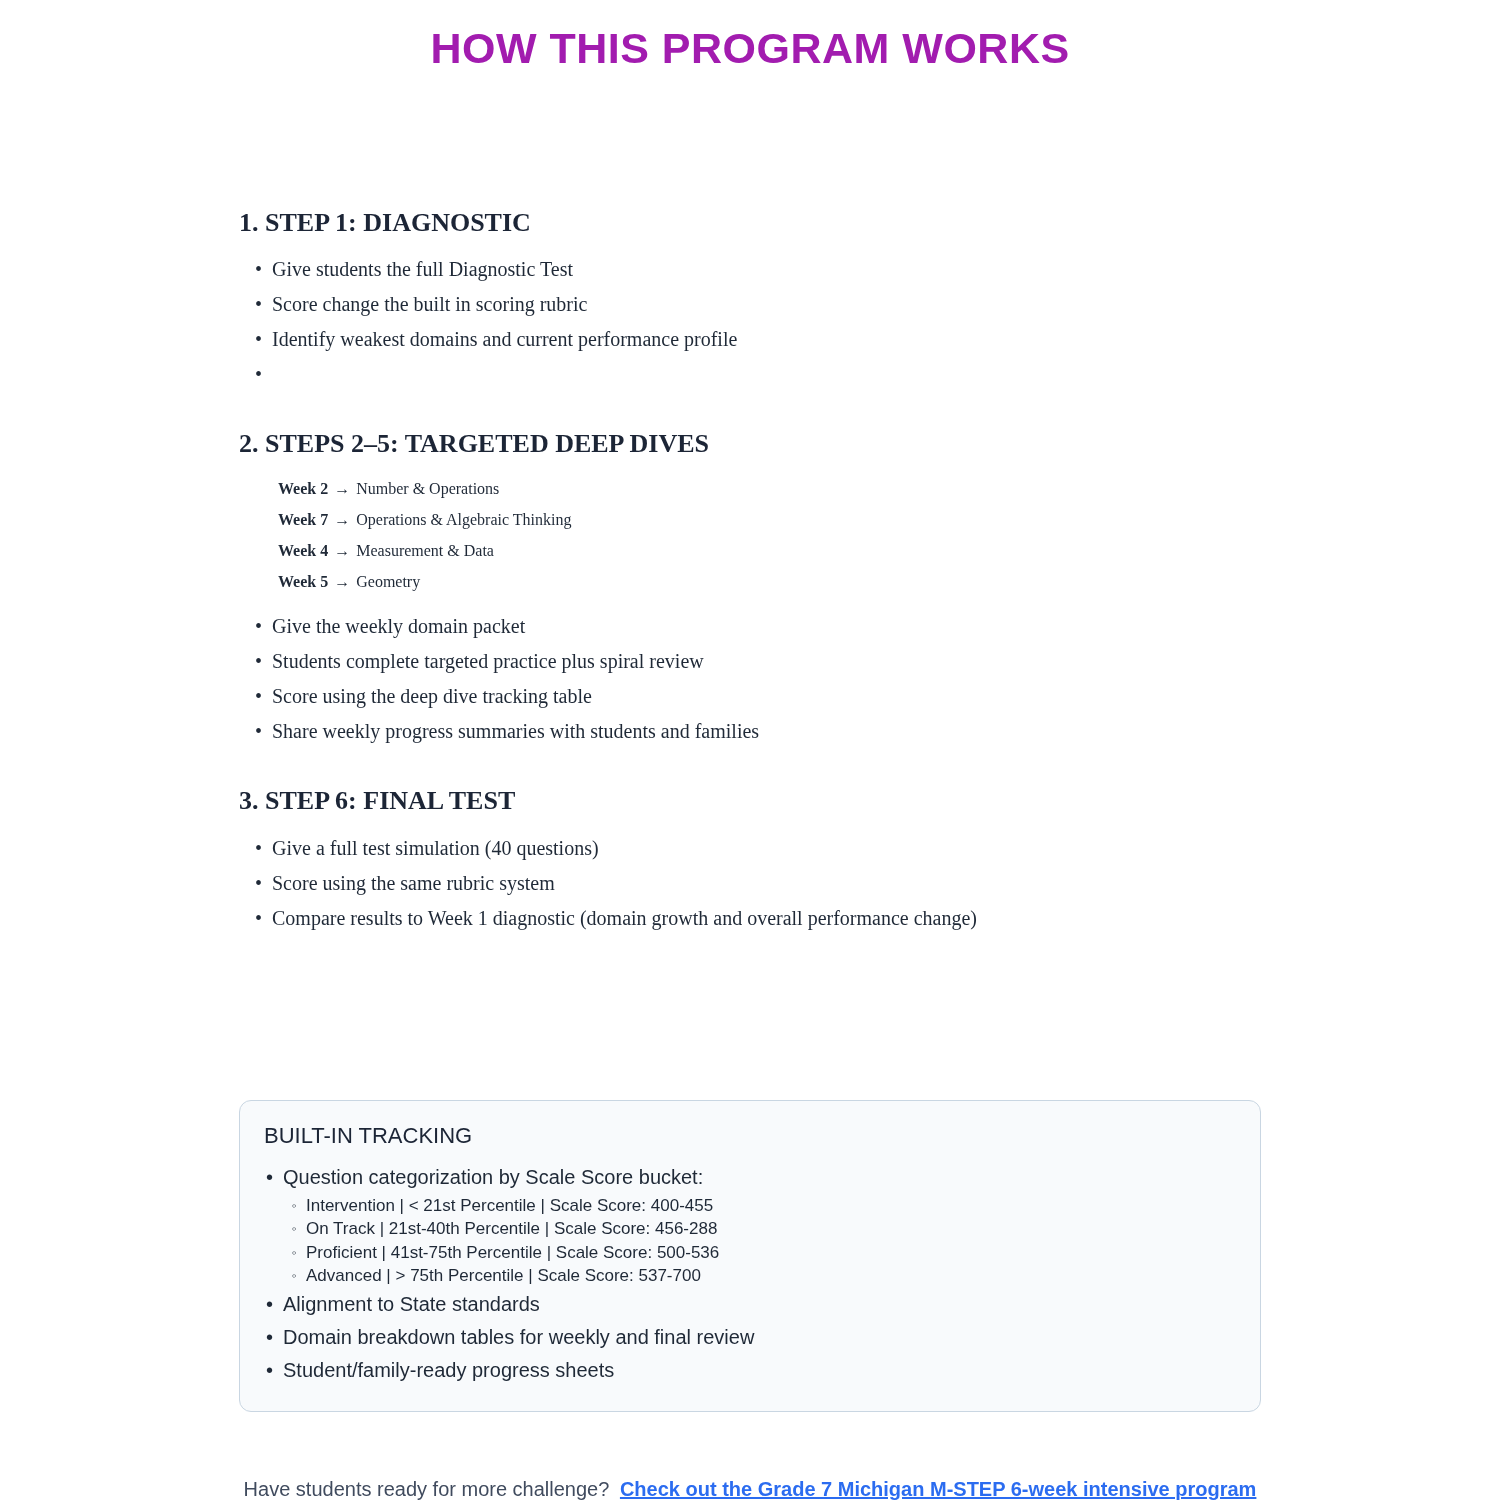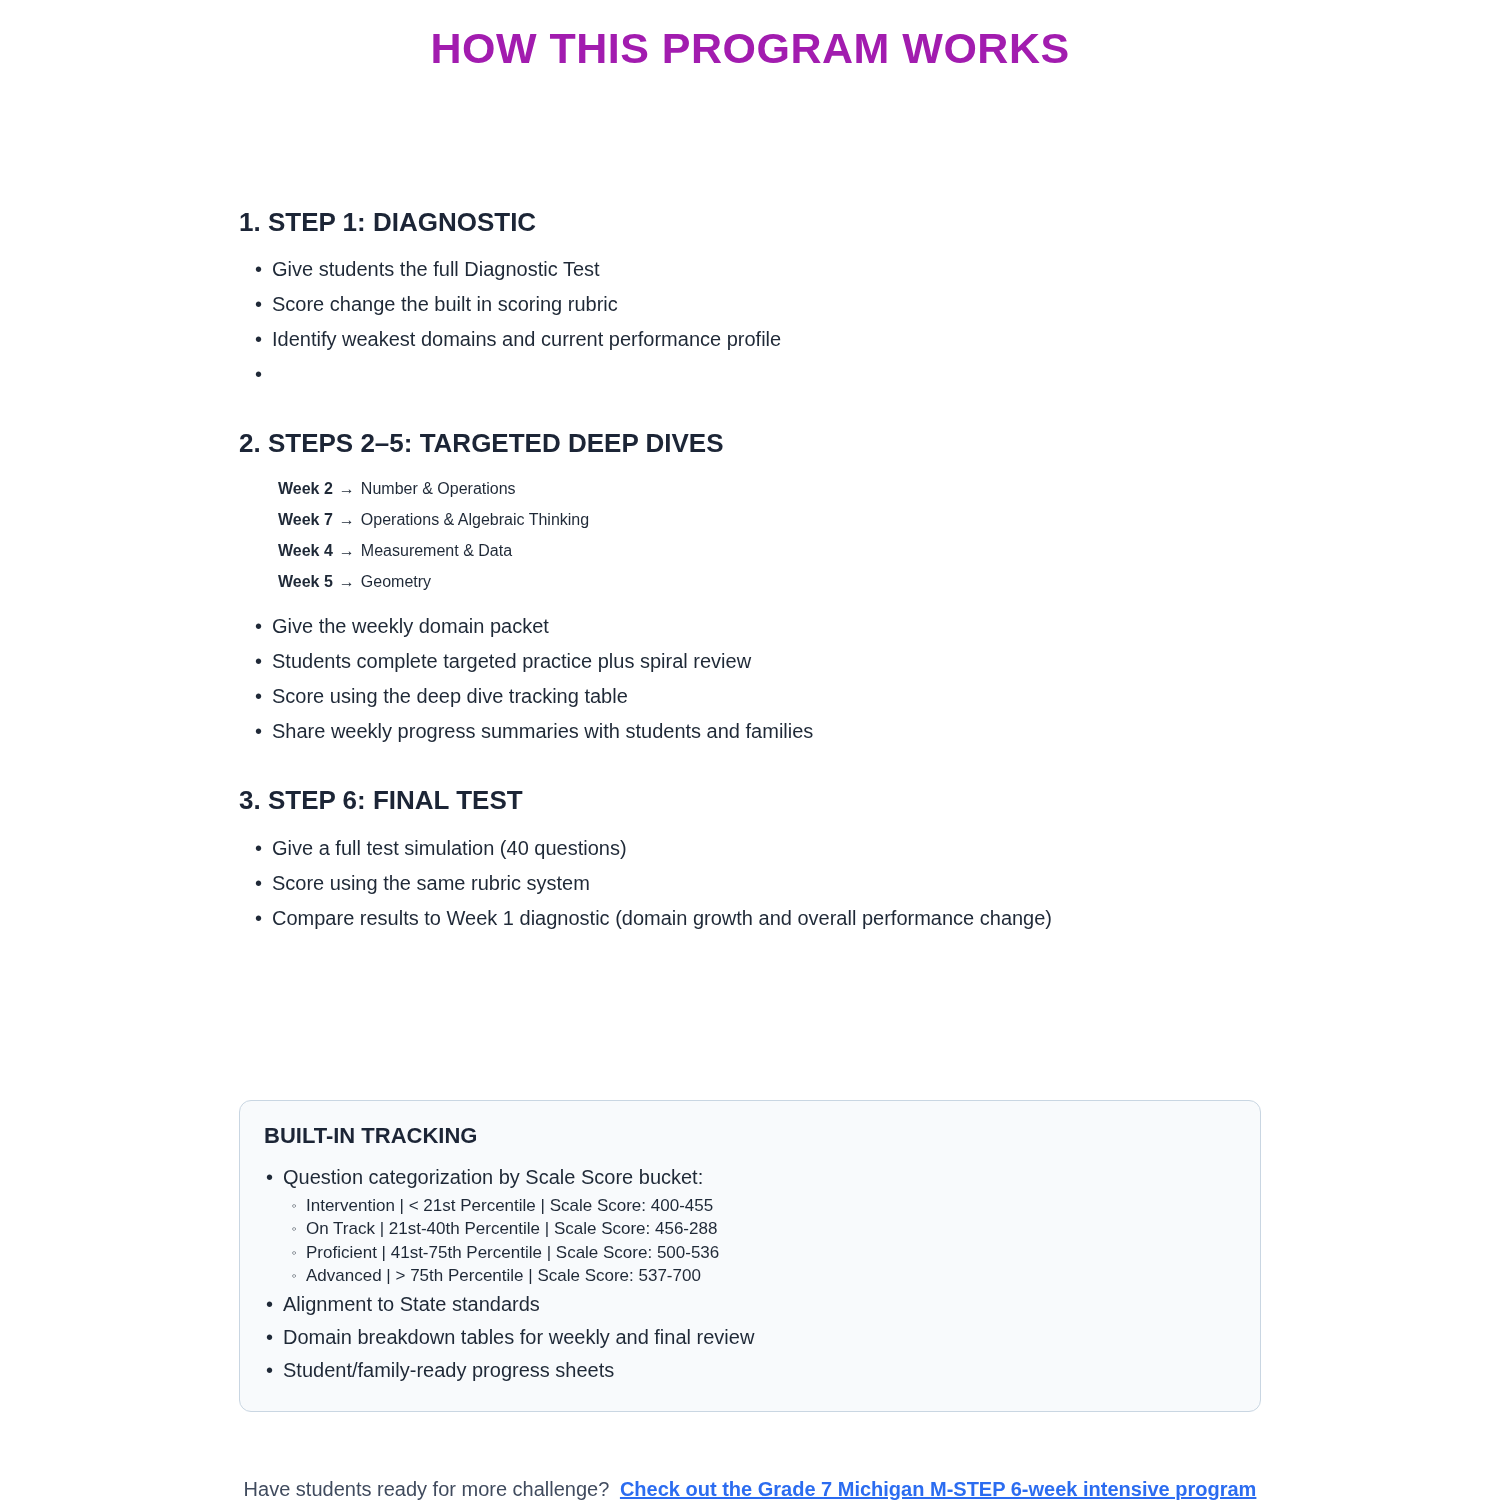--- a/index.html
+++ b/index.html
@@ -18,21 +18,21 @@
     font-weight: 700;
     color: #a21caf;
     letter-spacing: 0.5px;
   }
 
   .content {
     width: 1022px;
     margin: 0 auto;
   }
 
-  section.step-section { margin-top: 36px; }
+  section.step-section { margin-top: 36px; font-family: Liberation Serif, serif; }
   section.step-section.first { margin-top: 134px; }
 
   h2.section-heading {
     font-size: 26px;
     font-weight: 700;
     color: #1c2536;
     line-height: 1.2;
   }
 
   .bullets { margin-top: 14px; }
@@ -59,21 +59,21 @@
 
   .tracking-box {
     margin-top: 164px;
     background: #f8fafc;
     border: 1.5px solid #c9d6e2;
     border-radius: 12px;
     padding: 22px 26px 24px 24px;
   }
   .tracking-box h3 {
     font-size: 22px;
-    font-weight: 700;
+    font-weight: 400;
     color: #1c2536;
   }
   .tracking-box .bullets { margin-top: 12px; }
   .tracking-box .bullet-group .bullet { padding-left: 2px; line-height: 33px; }
   .tracking-box .bullet { padding-left: 2px; line-height: 33px; }
   .sub-bullets { padding-left: 28px; }
   .sub-bullet {
     display: flex;
     font-size: 17px;
     line-height: 23.5px;

